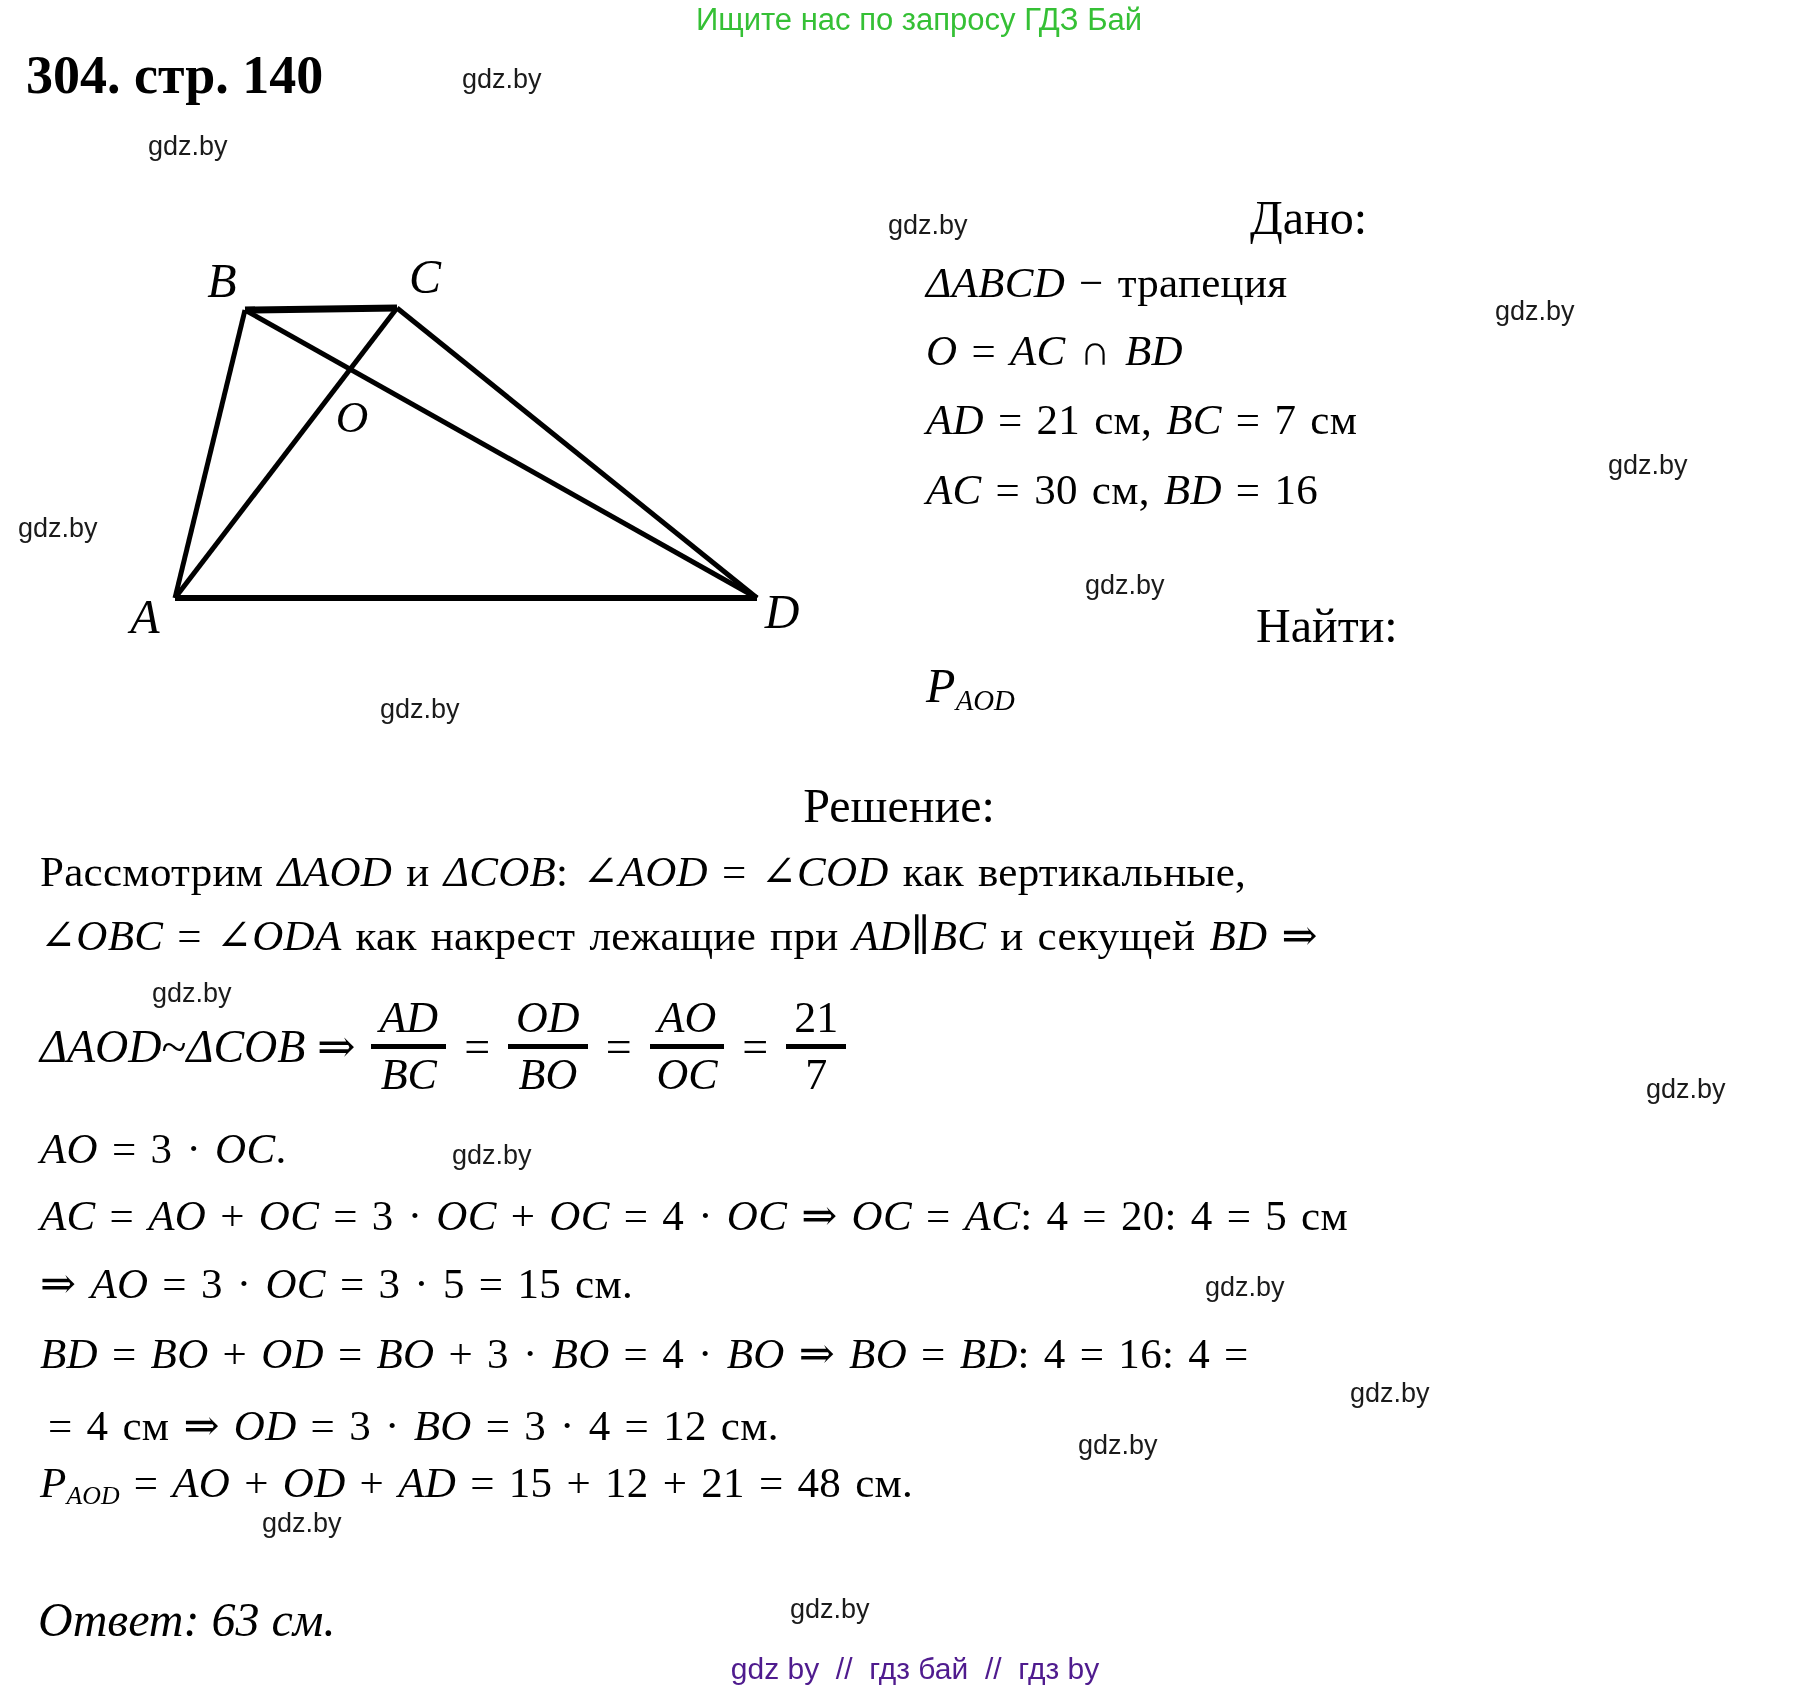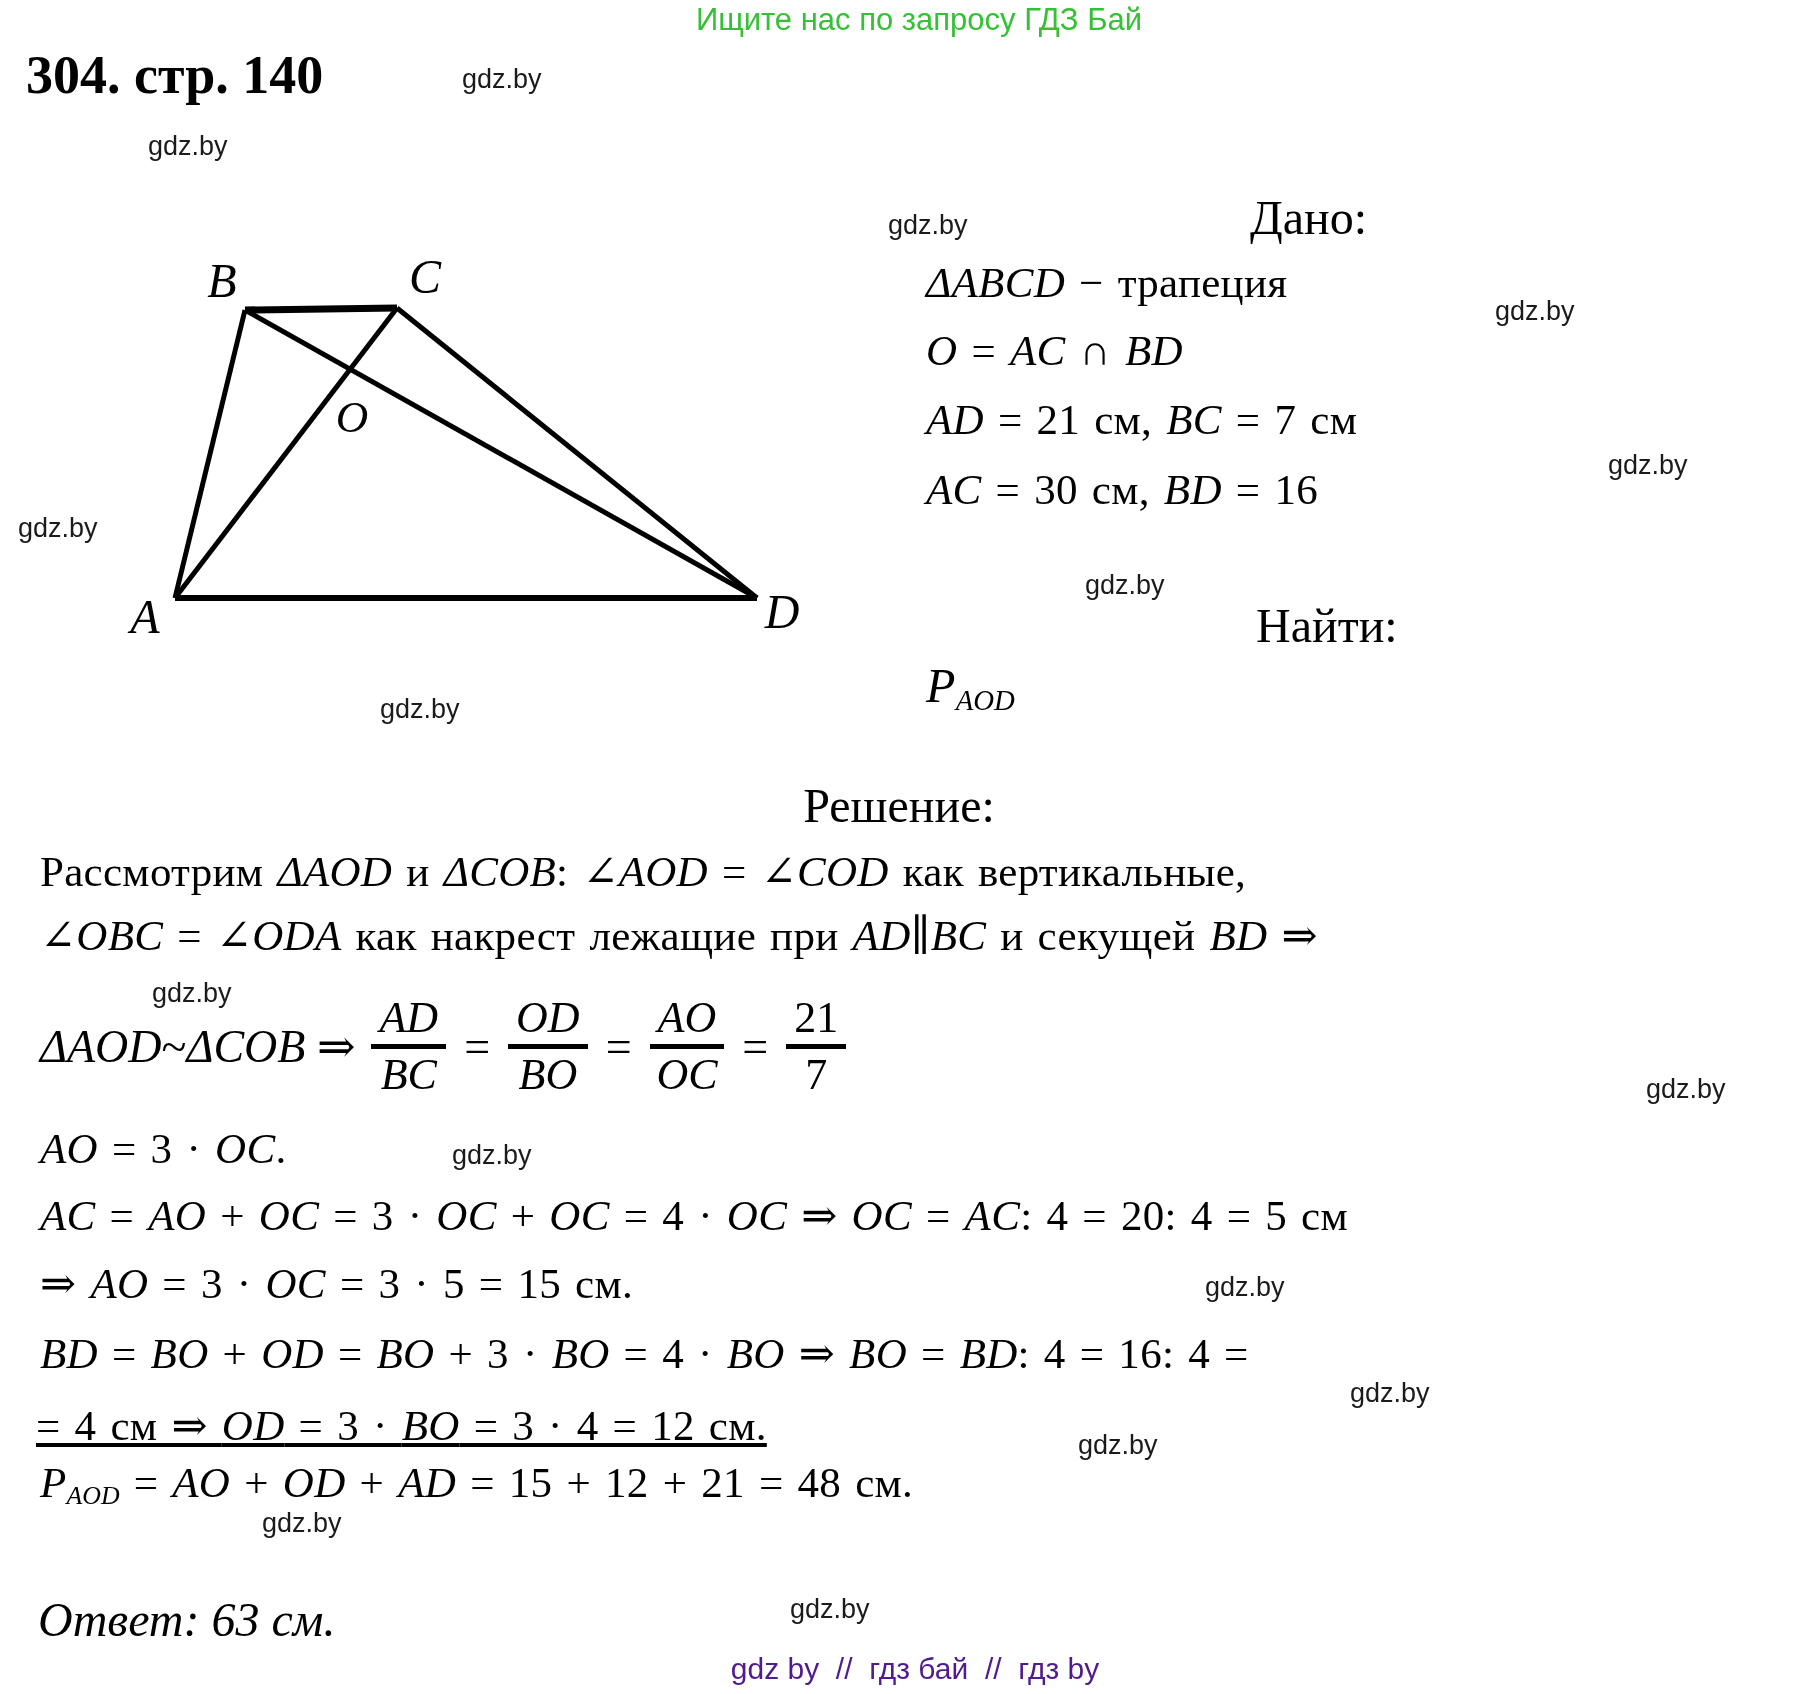--- a/index.html
+++ b/index.html
@@ -137,18 +137,18 @@
   <span class="frac roman-frac">
     <span class="num">21</span>
     <span class="den">7</span>
   </span>
 </div>
 
 <div class="abs math-line" style="left:40px;top:1124px;"><span class="seg-m">AO</span><span class="seg-t"> = 3 · </span><span class="seg-m">OC</span><span class="seg-t">.</span></div>
 <div class="abs math-line" style="left:40px;top:1190px;"><span class="seg-m">AC</span><span class="seg-t"> = </span><span class="seg-m">AO</span><span class="seg-t"> + </span><span class="seg-m">OC</span><span class="seg-t"> = 3 · </span><span class="seg-m">OC</span><span class="seg-t"> + </span><span class="seg-m">OC</span><span class="seg-t"> = 4 · </span><span class="seg-m">OC</span><span class="seg-t"> ⇒ </span><span class="seg-m">OC</span><span class="seg-t"> = </span><span class="seg-m">AC</span><span class="seg-t">: 4 = 20: 4 = 5 см</span></div>
 <div class="abs math-line" style="left:40px;top:1258px;"><span class="seg-t">⇒ </span><span class="seg-m">AO</span><span class="seg-t"> = 3 · </span><span class="seg-m">OC</span><span class="seg-t"> = 3 · 5 = 15 см.</span></div>
 <div class="abs math-line" style="left:40px;top:1328px;"><span class="seg-m">BD</span><span class="seg-t"> = </span><span class="seg-m">BO</span><span class="seg-t"> + </span><span class="seg-m">OD</span><span class="seg-t"> = </span><span class="seg-m">BO</span><span class="seg-t"> + 3 · </span><span class="seg-m">BO</span><span class="seg-t"> = 4 · </span><span class="seg-m">BO</span><span class="seg-t"> ⇒ </span><span class="seg-m">BO</span><span class="seg-t"> = </span><span class="seg-m">BD</span><span class="seg-t">: 4 = 16: 4 =</span></div>
-<div class="abs math-line" style="left:36px;top:1400px;text-decoration:underline;"><span class="seg-t">= 4 см ⇒ </span><span class="seg-m">OD</span><span class="seg-t"> = 3 · </span><span class="seg-m">BO</span><span class="seg-t"> = 3 · 4 = 12 см.</span></div>
+<div class="abs math-line" style="left:48px;top:1400px;"><span class="seg-t">= 4 см ⇒ </span><span class="seg-m">OD</span><span class="seg-t"> = 3 · </span><span class="seg-m">BO</span><span class="seg-t"> = 3 · 4 = 12 см.</span></div>
 <div class="abs math-line" style="left:40px;top:1458px;"><span class="seg-m">P</span><span class="seg-sub">AOD</span><span class="seg-t"> = </span><span class="seg-m">AO</span><span class="seg-t"> + </span><span class="seg-m">OD</span><span class="seg-t"> + </span><span class="seg-m">AD</span><span class="seg-t"> = 15 + 12 + 21 = 48 см.</span></div>
 
 <div class="abs answer">Ответ: 63 см.</div>
 
 <div class="abs footer" style="color:#4f1b8e;">gdz by  //  гдз бай  //  гдз by</div>
 
 </body></html>

